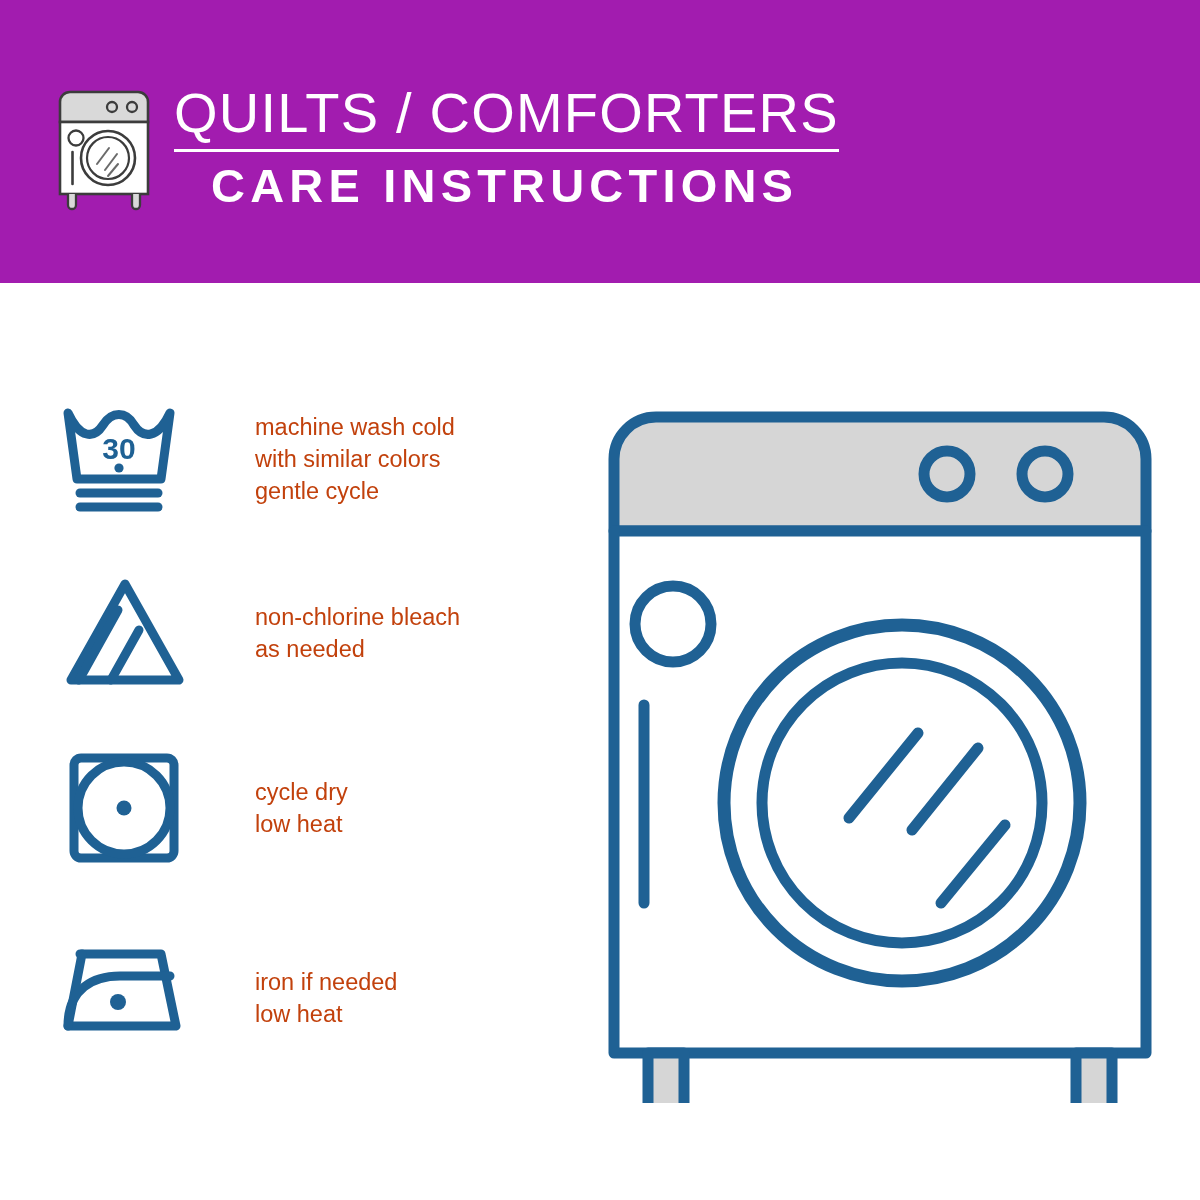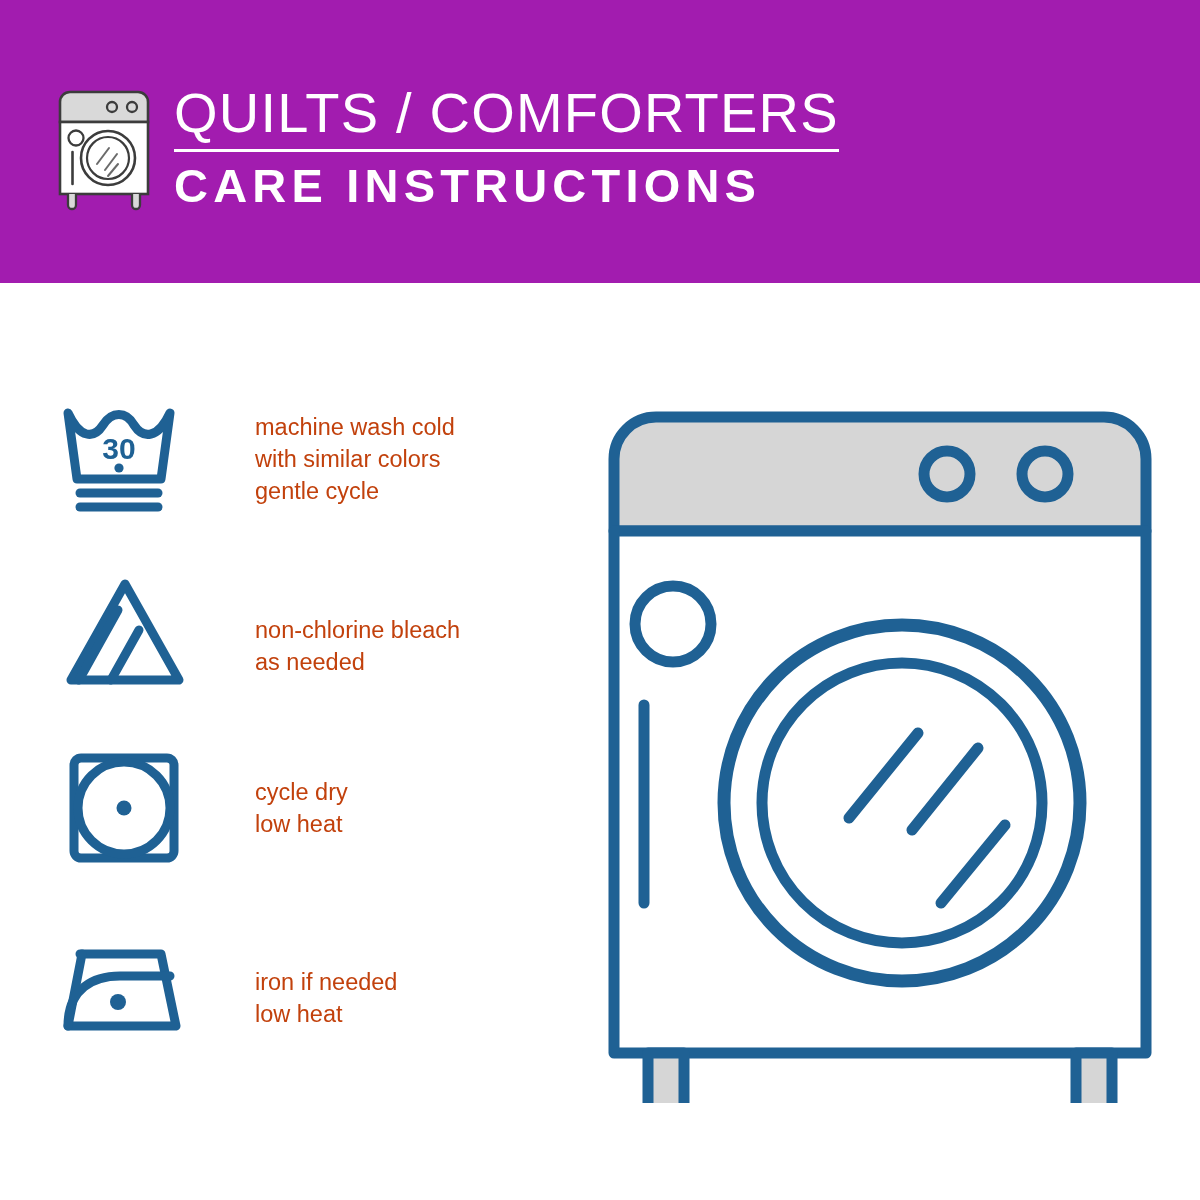--- a/index.html
+++ b/index.html
@@ -59,20 +59,21 @@
     width: 100%;
   }
   #header-title-sub {
     font-size: 47px;
     line-height: 52px;
     font-weight: 700;
     color: #ffffff;
     letter-spacing: 5.2px;
     white-space: nowrap;
     font-family: "Liberation Sans", sans-serif;
+    margin-left: 37px;
   }
 
   
   #content-area {
     position: absolute;
     left: 0;
     top: 283px;
     width: 1200px;
     height: 917px;
   }
@@ -99,21 +100,21 @@
     position: absolute;
     left: 195px;
     font-size: 23.5px;
     line-height: 32px;
     color: #c2410c;
     font-weight: 400;
     font-family: "Liberation Sans", sans-serif;
     white-space: pre-line;
   }
   .care-row-text.t1 { top: 10px; }
-  .care-row-text.t2 { top: 25px; margin-top: 13px; }
+  .care-row-text.t2 { top: 25px; }
   .care-row-text.t3 { top: 25px; }
   .care-row-text.t4 { top: 28px; margin-top: 12px; }
 
   
   #washer-illustration {
     position: absolute;
     left: 600px;
     top: 120px;
     width: 560px;
     height: 700px;

